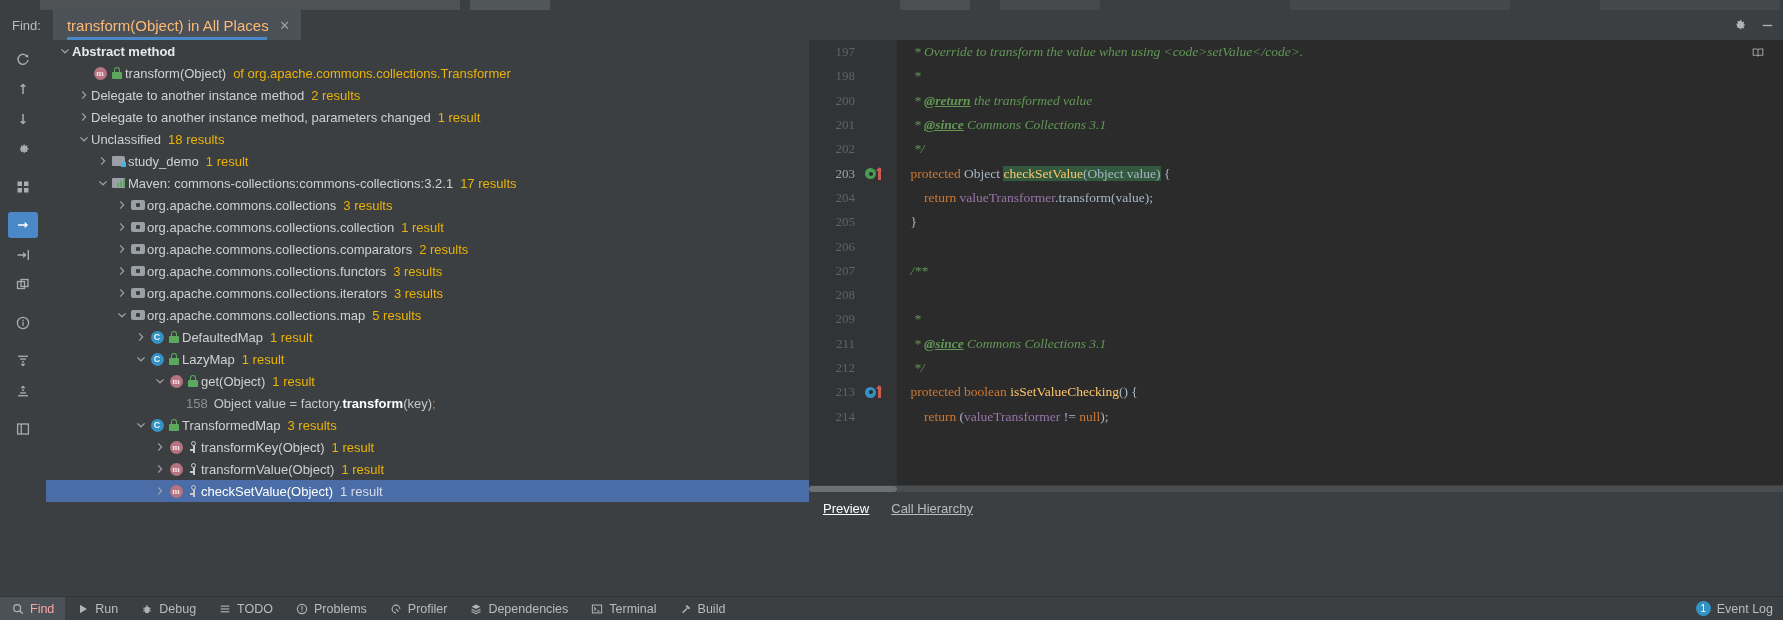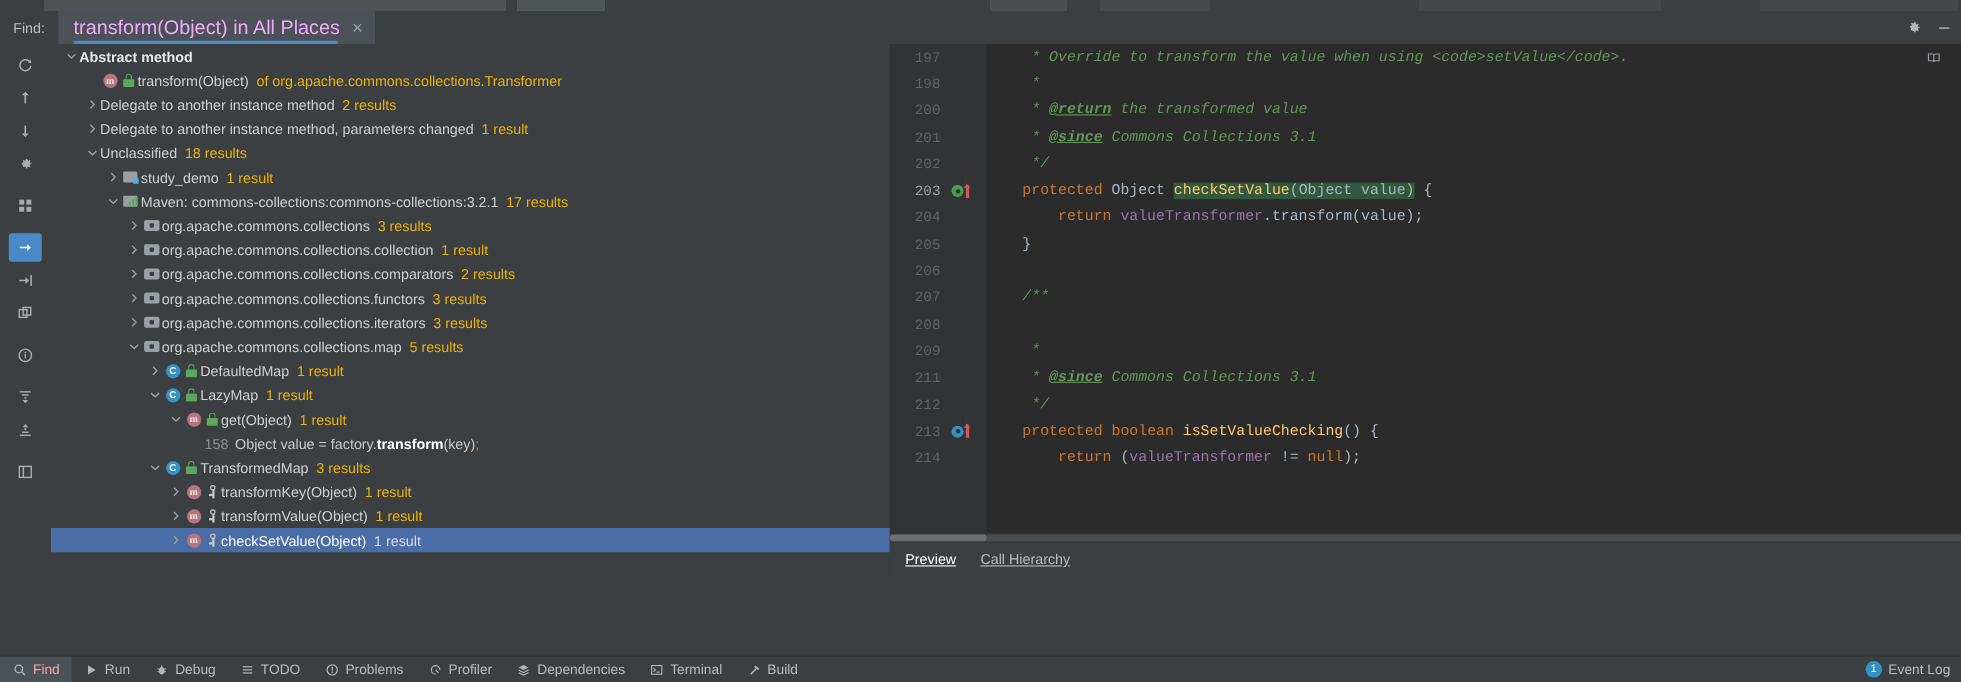--- a/index.html
+++ b/index.html
@@ -25,21 +25,21 @@
   
   .find-bar {
     position:absolute; left:0; top:10px; width:1783px; height:30px;
     background:#3c3f41; display:flex; align-items:center;
   }
   .find-label { color:#bbbbbb; font-size:13px; padding-left:12px; padding-right:12px; }
   .find-tab {
     position:relative; height:30px; display:flex; align-items:center;
     background:#4b5157; padding:0 10px 0 14px; min-width:245px;
   }
-  .find-tab .tab-text { color:#f0abfc; font-size:18px; }
+  .find-tab .tab-text { color:#fdba74; font-size:15px; }
   .find-tab .tab-close {
     margin-left:10px; color:#9aa0a6; font-size:13px; line-height:1;
     width:12px; text-align:center;
   }
   .find-tab .tab-underline {
     position:absolute; left:14px; right:34px; bottom:0; height:3px; background:#4a88c7;
   }
   .find-bar-fill {
     position:absolute; left:283px; top:10px; height:30px; width:1203px; background:#4b5157;
   }
@@ -111,21 +111,21 @@
   .g-maven { width:14px; height:12px; position:relative; }
   .g-maven i { position:absolute; left:0; top:1px; width:13px; height:10px; background:#9aa0a6; border-radius:1px; }
   .g-maven b { position:absolute; right:1px; top:2px; width:2px; height:8px; background:#5ca85c; }
   .g-maven u { position:absolute; right:4px; top:4px; width:2px; height:6px; background:#5ca85c; }
   .g-maven s { position:absolute; right:7px; top:6px; width:2px; height:4px; background:#5ca85c; text-decoration:none; }
 
   
   .editor {
     position:absolute; left:809px; top:40px; width:974px; height:481px;
     background:#2b2b2b; overflow:hidden;
-    font-family:Liberation Mono, monospace; font-size:13.5px;
+    font-family:Liberation Serif, serif; font-size:13.5px;
   }
   .gutter-bg { position:absolute; left:0; top:0; width:66px; height:445px; background:#313335; }
   .gutter-bg2 { position:absolute; left:66px; top:0; width:22px; height:445px; background:#313335; }
   .eline { position:relative; height:24.3px; display:flex; align-items:center; white-space:pre; }
   .eline .ln {
     width:50px; flex:0 0 50px; text-align:right; color:#606366; padding-right:4px; font-size:13px;
   }
   .eline .mk { width:38px; flex:0 0 38px; display:flex; align-items:center; justify-content:flex-start; padding-left:6px; }
   .eline .code { flex:1; }
   .eline.cur .ln { color:#a0a0a0; }

